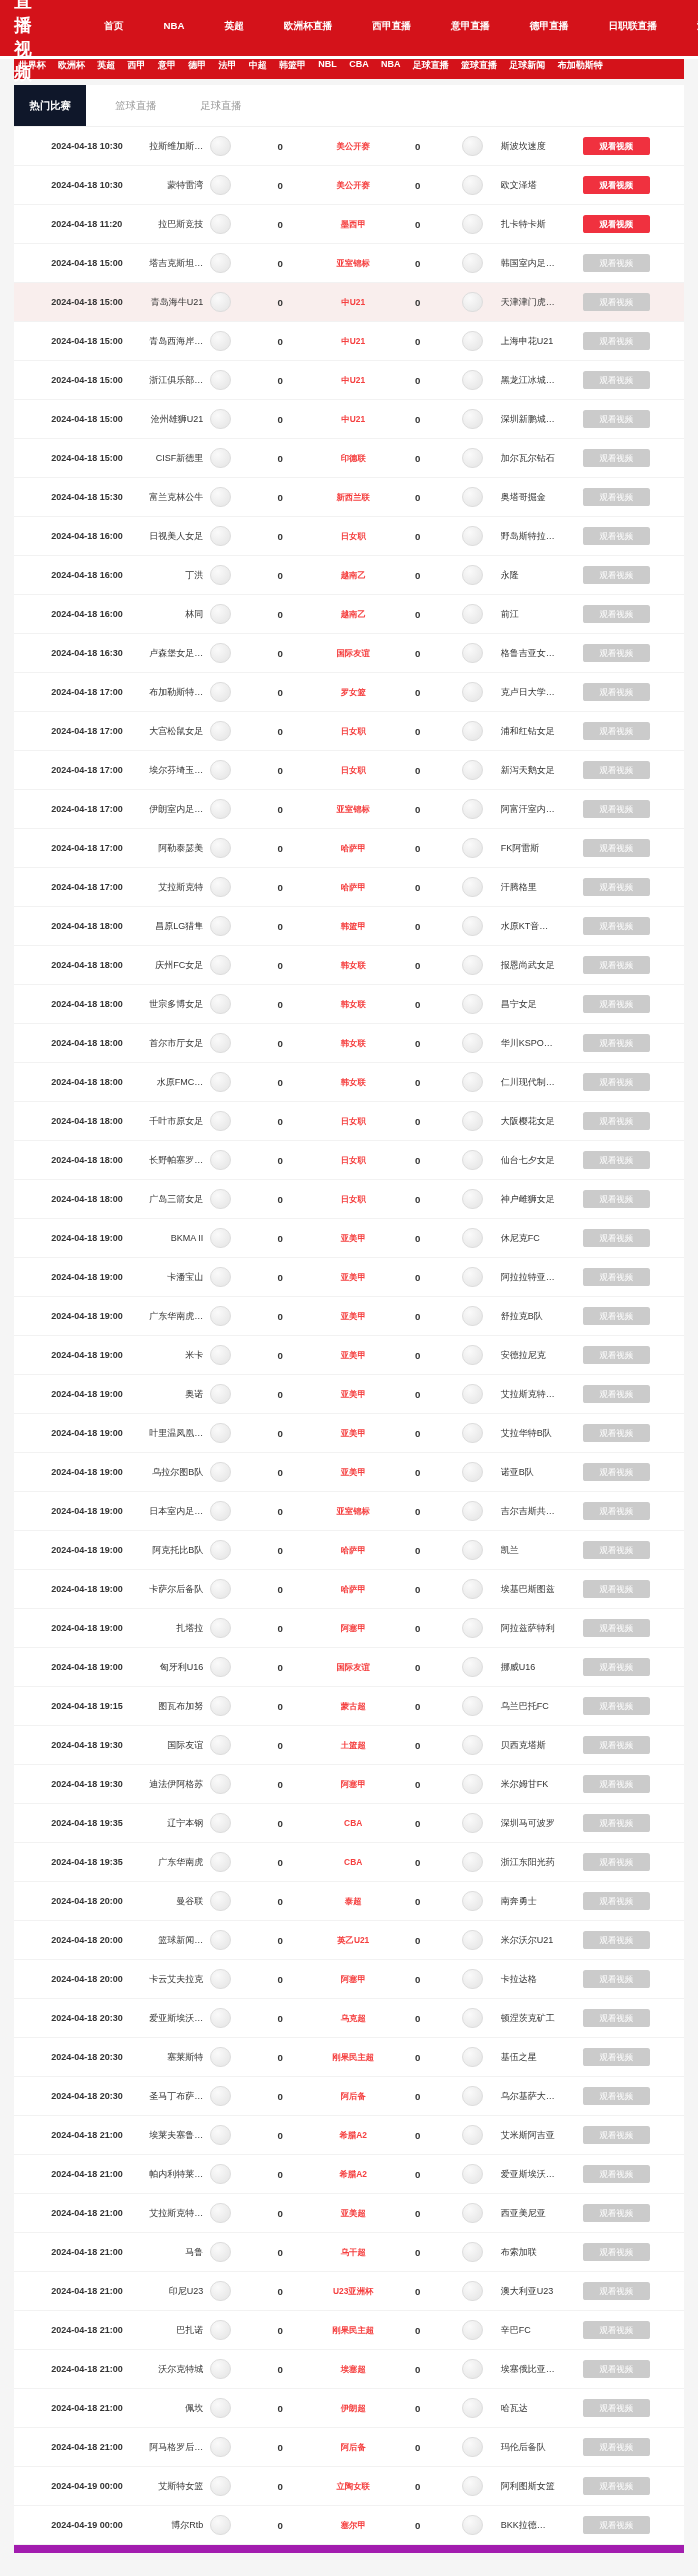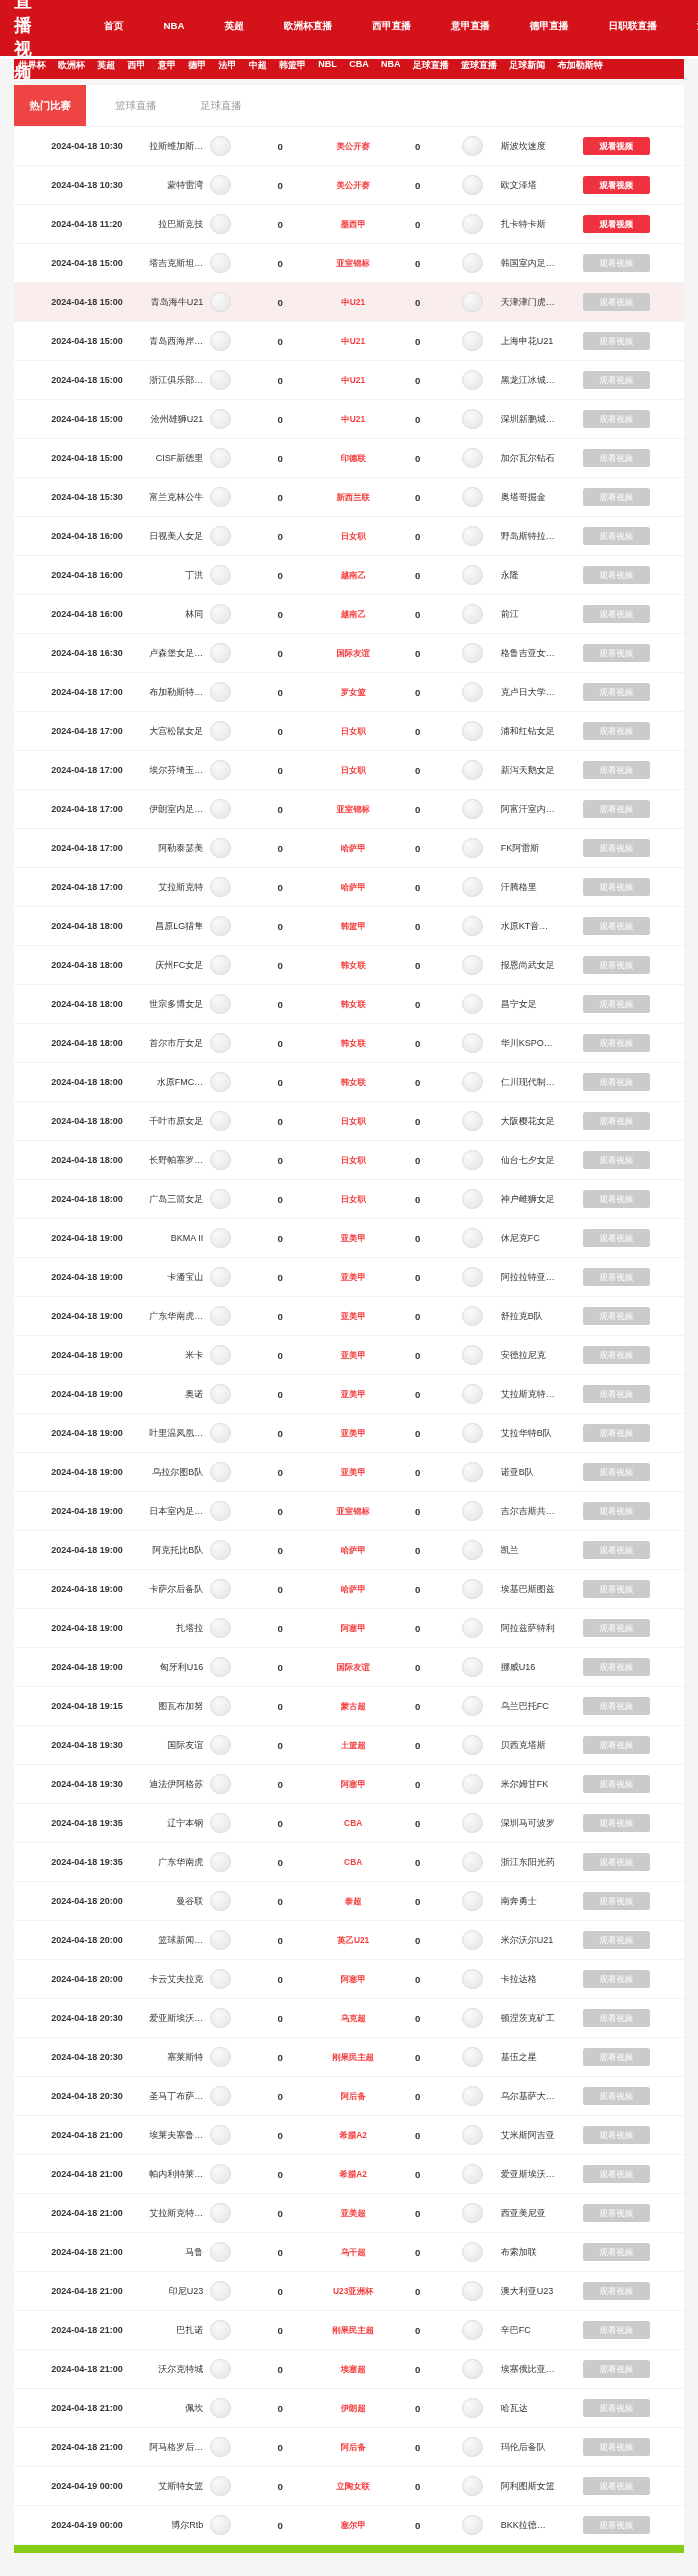--- a/index.html
+++ b/index.html
@@ -17,25 +17,25 @@
 
   
   .subnav { margin:0 14.2px; height:20.7px; background:#d4121a; display:flex; padding-left:4.5px; gap:12.3px; }
   .subnav .subitem { color:#fff; font-size:9px; font-weight:bold; cursor:pointer; white-space:nowrap; }
 
   .gap { height:5.8px; }
 
   
   .tabsbar { margin:0 14.2px; background:#fff; height:42px; display:flex; align-items:stretch; border-bottom:0.6px solid #f0f0f0; }
   .tab { width:72px; display:flex; align-items:center; justify-content:center; font-size:10.3px; color:#999; cursor:pointer; }
-  .tab.active { background:#ef4444; color:#fff; font-weight:bold; }
+  .tab.active { background:#0f172a; color:#fff; font-weight:bold; }
   .tab + .tab { margin-left:14.2px; width:71px; }
 
   
-  .card { margin:0 14.2px; background:#84cc16; padding-bottom:7.8px; }
+  .card { margin:0 14.2px; background:#a21caf; padding-bottom:7.8px; }
   .row { height:39px; display:flex; align-items:center; border-bottom:0.6px solid #f2f2f2; background:#fff; }
   .row.highlight { background:#f9eeed; }
   .c-time { width:113px; padding-left:37px; font-size:9px; color:#333; font-weight:600; white-space:nowrap; }
   .c-home { width:76px; text-align:right; font-size:9px; color:#333; overflow:hidden; white-space:nowrap; }
   .c-ico { width:35px; display:flex; justify-content:center; }
   .c-ico2 { width:43px; display:flex; justify-content:center; }
   .logo-circle { width:20.7px; height:20.7px; border-radius:50%; background:radial-gradient(circle at 35% 30%, #fafafa, #e3e3e3); border:0.6px solid #ddd; }
   .c-score1 { width:84px; text-align:center; font-size:9.7px; font-weight:600; color:#333; }
   .c-league { width:62px; text-align:center; font-size:8.4px; font-weight:bold; color:#f53f3f; white-space:nowrap; }
   .c-score2 { width:67px; text-align:center; font-size:9.7px; font-weight:600; color:#333; }

